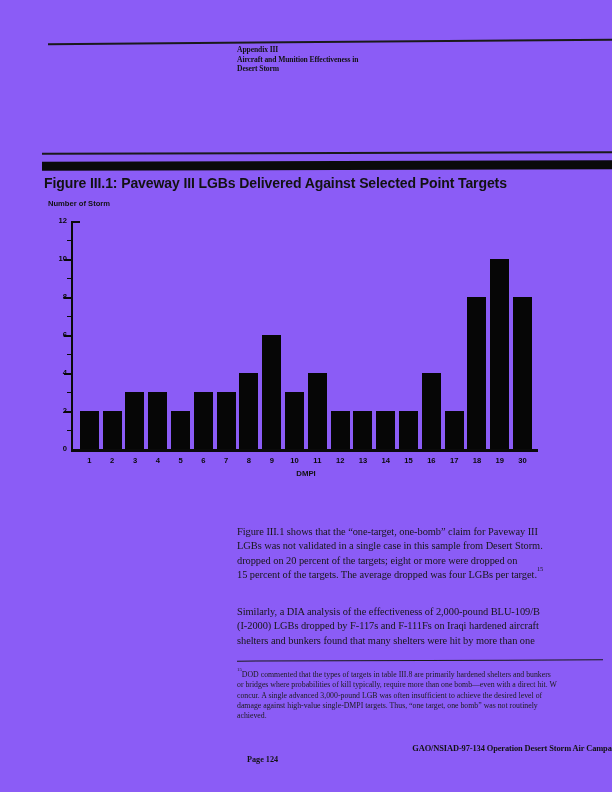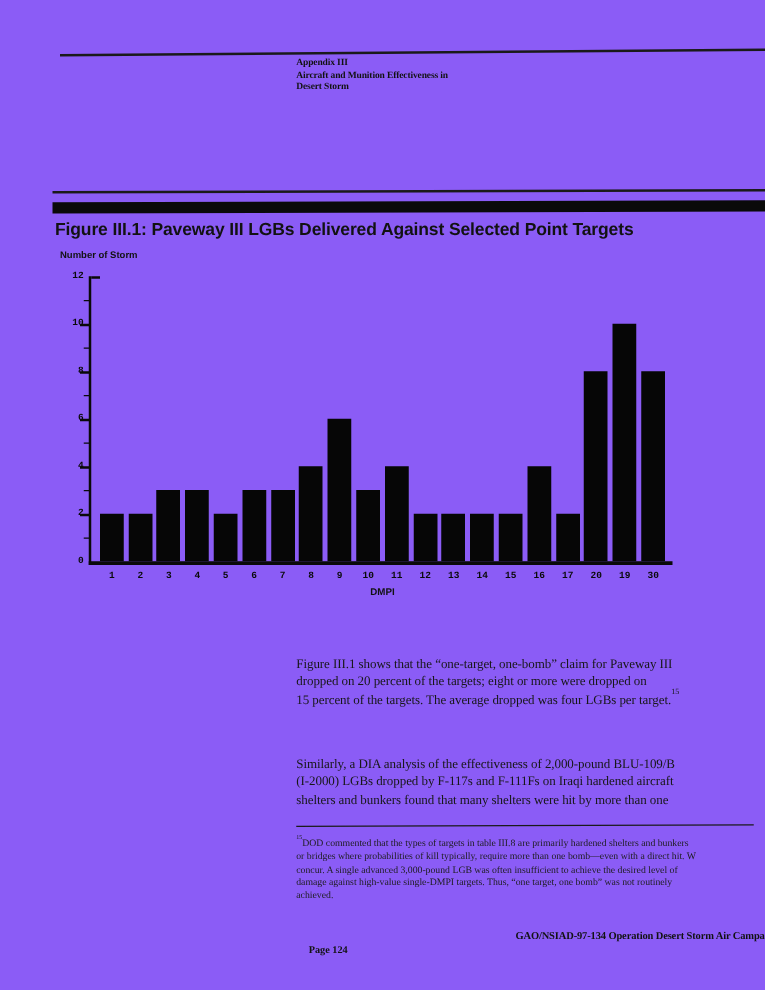--- a/index.html
+++ b/index.html
@@ -11,21 +11,21 @@
   .abs{position:absolute;}
   .rule{background:#1a1a1a;}
   .serif-bold{font-family:"Liberation Serif", serif; font-weight:bold;}
   .sans-bold{font-family:"Liberation Sans", sans-serif; font-weight:bold;}
   .running-header{left:237px; top:45px; font-size:7.6px; line-height:9.6px; letter-spacing:-0.1px;}
   .top-rule{left:48px; top:41px; width:564px; height:2px; transform:rotate(-0.45deg);}
   .fig-rule-thin{left:42px; top:152px; width:570px; height:2px; transform:rotate(-0.15deg);}
   .fig-rule-thick{left:42px; top:161px; width:570px; height:9px; transform:rotate(-0.15deg); background:#0a0a0a;}
   .fig-title{left:44px; top:175px; font-size:14px; letter-spacing:-0.1px;}
   .y-axis-title{left:48px; top:199px; font-size:7.6px;}
-  .axis-label{font-family:Liberation Mono, monospace; font-weight:bold; font-size:7.6px; line-height:10px; color:#0a0a0a;}
+  .axis-label{font-family:Liberation Sans, sans-serif; font-weight:bold; font-size:7.6px; line-height:10px; color:#0a0a0a;}
   .x-axis-title{left:78px; top:469px; width:456px; text-align:center; font-size:7.8px;}
   .body-text{font-size:10.4px; line-height:14.3px; letter-spacing:-0.05px; color:#171717;}
   .para1{left:237px; top:525px;}
   .para2{left:237px; top:605px;}
   .tline{white-space:nowrap;}
   .tline sup, .fnline sup{font-size:0.62em; line-height:0; position:relative; top:-0.45em;}
   .fn-rule{left:237px; top:660px; width:366px; height:1.4px; transform:rotate(-0.2deg);}
   .footnote{left:237px; top:670px; font-size:7.8px; line-height:10.3px; color:#1c1c1c;}
   .fnline{white-space:nowrap;}
   .footer-page{left:247px; top:745px; font-size:8.2px;margin-top:10px;}
@@ -145,28 +145,29 @@
         <div class="axis-label" style="flex: 1 1 0%; text-align: center;">8</div>
         <div class="axis-label" style="flex: 1 1 0%; text-align: center;">9</div>
         <div class="axis-label" style="flex: 1 1 0%; text-align: center;">10</div>
         <div class="axis-label" style="flex: 1 1 0%; text-align: center;">11</div>
         <div class="axis-label" style="flex: 1 1 0%; text-align: center;">12</div>
         <div class="axis-label" style="flex: 1 1 0%; text-align: center;">13</div>
         <div class="axis-label" style="flex: 1 1 0%; text-align: center;">14</div>
         <div class="axis-label" style="flex: 1 1 0%; text-align: center;">15</div>
         <div class="axis-label" style="flex: 1 1 0%; text-align: center;">16</div>
         <div class="axis-label" style="flex: 1 1 0%; text-align: center;">17</div>
-        <div class="axis-label" style="flex: 1 1 0%; text-align: center;">20</div>
+        <div class="axis-label" style="flex: 1 1 0%; text-align: center;">18</div>
         <div class="axis-label" style="flex: 1 1 0%; text-align: center;">19</div>
         <div class="axis-label" style="flex: 1 1 0%; text-align: center;">30</div>
       </div>
     </div>
 
   <div class="abs body-text para1">
       <div class="tline">Figure III.1 shows that the “one-target, one-bomb” claim for Paveway III</div>
+      <div class="tline">LGBs was not validated in a single case in this sample from Desert Storm.</div>
       <div class="tline">dropped on 20 percent of the targets; eight or more were dropped on</div>
       <div class="tline">15 percent of the targets. The average dropped was four LGBs per target.<sup>15</sup></div>
     </div>
   <div class="abs body-text para2">
       <div class="tline">Similarly, a DIA analysis of the effectiveness of 2,000-pound BLU-109/B</div>
       <div class="tline">(I-2000) LGBs dropped by F-117s and F-111Fs on Iraqi hardened aircraft</div>
       <div class="tline">shelters and bunkers found that many shelters were hit by more than one</div>
     </div>
 
   <div class="abs rule fn-rule"></div>

